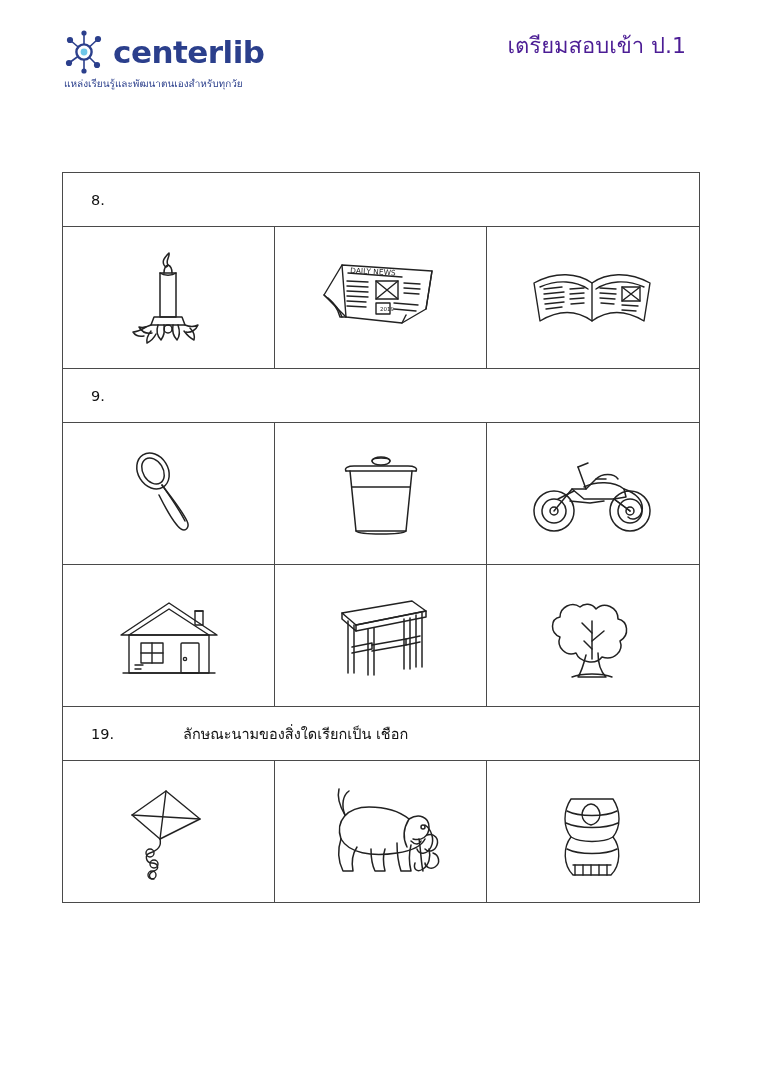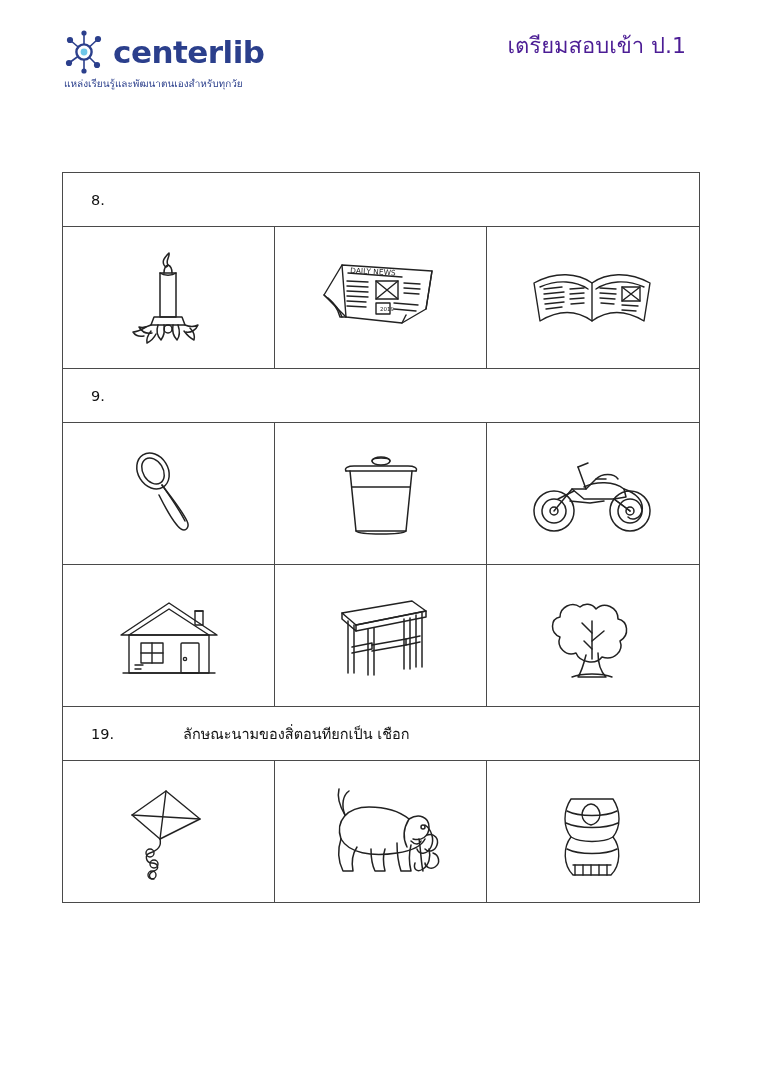--- a/index.html
+++ b/index.html
@@ -355,21 +355,21 @@
               <path d="M64 52 L54 42 M64 60 L76 50 M64 68 L56 60"></path>
               <path d="M44 96 C54 92 74 92 84 96"></path>
             </g>
           </svg>
         </span>
       </div>
     </div>
 
     <div class="q-row">
       <span class="q-num wide">19.</span>
-      <span class="q-text">ลักษณะนามของสิ่ตอนทียกเป็น เชือก</span>
+      <span class="q-text">ลักษณะนามของสิ่งใดเรียกเป็น เชือก</span>
     </div>
     <div class="opt-row">
       <div class="opt-cell">
         <span>
           <svg width="130" height="110" viewBox="0 0 130 110">
             <g fill="none" stroke="#222" stroke-width="1.4" stroke-linejoin="round" stroke-linecap="round">
               <path d="M62 14 L96 42 L56 62 L28 38 Z"></path>
               <path d="M62 14 L56 62"></path>
               <path d="M28 38 L96 42"></path>
               <path d="M56 62 C58 70 52 74 46 76 C40 78 42 86 48 86 C54 86 56 92 50 94 C44 96 44 102 50 102"></path>

